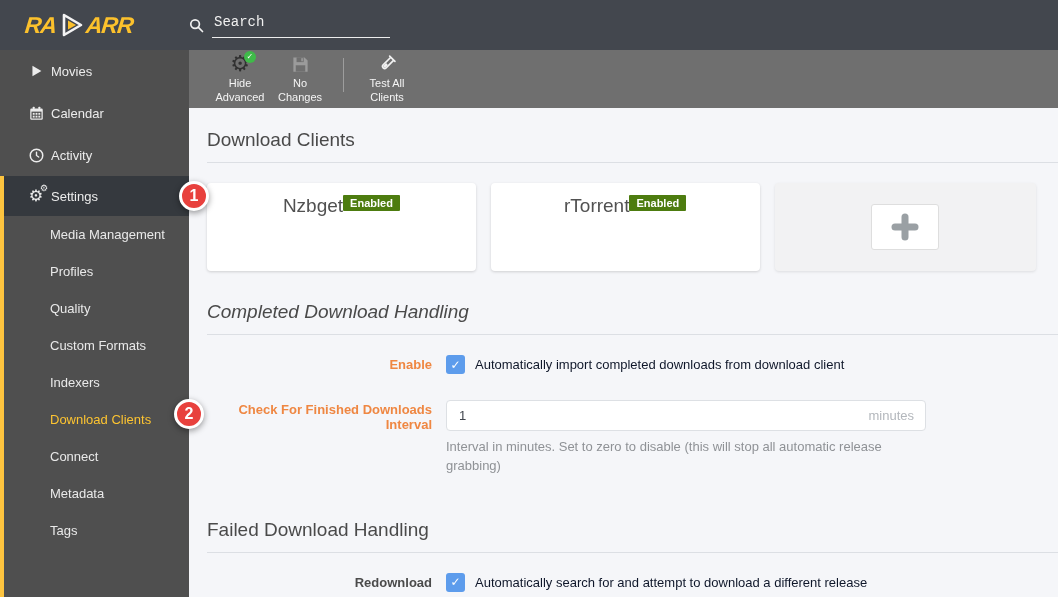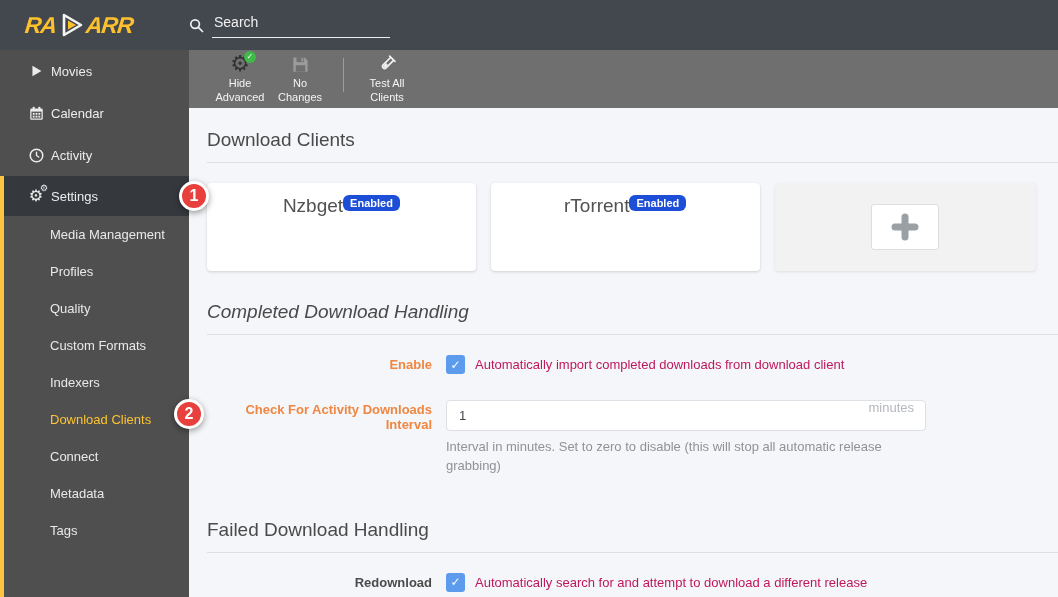--- a/index.html
+++ b/index.html
@@ -21,21 +21,21 @@
   .logo { display: flex; align-items: center; cursor: pointer; }
   .logo-text {
     color: #fcc12c; font-size: 23px; font-weight: bold; font-style: italic;
     letter-spacing: -1px; transform: skewX(-6deg);
   }
   .logo-tri { margin: 0 1px; }
   .search { display: flex; align-items: center; gap: 8px; }
   .search-input {
     width: 178px; background: transparent; border: none; outline: none;
     border-bottom: 1px solid #ededed; color: #fff; font-size: 14px;
-    padding: 2px 2px 7px 2px; font-family: Liberation Sans, sans-serif;
+    padding: 2px 2px 7px 2px; font-family: Liberation Mono, monospace;
   }
   .search-input::placeholder { color: #f0f0f0; opacity: 1; }
 
   
   .body-row { flex: 1; display: flex; min-height: 0; }
 
   
   .sidebar { width: 189px; flex: none; background: #4f4f4f; display: flex; flex-direction: column; }
   .nav-item {
     height: 42px; display: flex; align-items: center; padding-left: 28px; gap: 7px;
@@ -85,22 +85,22 @@
 
   .cards-row { display: flex; gap: 15px; margin: 20px 22px 0 0; height: 88px; }
   .client-card {
     width: 271px; background: #fff; border-radius: 4px;
     box-shadow: 0 1px 3px rgba(0,0,0,0.16);
     padding: 12px 16px; display: flex; flex-direction: row; justify-content: center;
     cursor: pointer;
   }
   .client-name { font-size: 19px; color: #515151; }
   .status-badge {
-    align-self: flex-start; background: #1d4ed8; color: #fff;
-    font-size: 11px; font-weight: bold; padding: 2px 7px; border-radius: 6px;
+    align-self: flex-start; background: #4d7c0f; color: #fff;
+    font-size: 11px; font-weight: bold; padding: 2px 7px; border-radius: 1px;
   }
   .add-card {
     width: 264px; background: #f2f2f3; border-radius: 4px;
     box-shadow: 0 1px 3px rgba(0,0,0,0.10);
     display: flex; align-items: center; justify-content: center; cursor: pointer;
   }
   .add-button {
     width: 68px; height: 46px; background: #fff; border: 1px solid #dedede; border-radius: 3px;
     display: flex; align-items: center; justify-content: center; cursor: pointer;
   }
@@ -115,29 +115,29 @@
   }
   .form-label.advanced { color: #ef8742; }
   .form-control { margin-left: 14px; width: 480px; }
   .checkbox-line { display: flex; align-items: center; gap: 10px; }
   .checkbox {
     width: 19px; height: 19px; flex: none; background: #5d9cec; border-radius: 3px;
     color: #fff; font-size: 12px; font-weight: bold;
     display: flex; align-items: center; justify-content: center; cursor: pointer;
     font-family: "DejaVu Sans", sans-serif;
   }
-  .checkbox-desc { font-size: 13px; color: #be185d; }
+  .checkbox-desc { font-size: 13px; color: #0f172a; }
   .input-wrap { position: relative; }
   .text-input {
     width: 100%; height: 31px; background: #fff;
     border: 1px solid #dde0e4; border-radius: 4px;
     padding: 0 64px 0 12px; font-size: 13px; color: #40454d;
     font-family: "Liberation Sans", sans-serif; outline: none;
   }
-  .input-unit { position: absolute; right: 12px; top: 0; font-size: 13px; color: #b3b7bc; }
+  .input-unit { position: absolute; right: 12px; top: 8px; font-size: 13px; color: #b3b7bc; }
   .help-text { margin-top: 7px; font-size: 13px; color: #8f9296; line-height: 1.45; }
 
   
   .callout {
     position: absolute; width: 30px; height: 30px; border-radius: 50%;
     background: #e8413d; border: 3px solid #fff;
     box-shadow: 0 2px 6px rgba(0,0,0,0.4);
     color: #fff; font-size: 16px; font-weight: bold;
     display: flex; align-items: center; justify-content: center; z-index: 50;
   }
@@ -312,21 +312,21 @@
           <div class="form-label advanced">Enable</div>
           <div class="form-control">
             <div class="checkbox-line">
               <span class="checkbox">✓</span>
               <span class="checkbox-desc">Automatically import completed downloads from download client</span>
             </div>
           </div>
         </div>
 
         <div class="form-row interval-row">
-          <div class="form-label advanced">Check For Activity Downloads Interval</div>
+          <div class="form-label advanced">Check For Finished Downloads Interval</div>
           <div class="form-control">
             <div class="input-wrap">
               <input class="text-input" type="text" value="1" style="">
               <span class="input-unit">minutes</span>
             </div>
             <div class="help-text">Interval in minutes. Set to zero to disable (this will stop all automatic release grabbing)</div>
           </div>
         </div>
 
         <h2 class="section-heading mt3">Failed Download Handling</h2>

